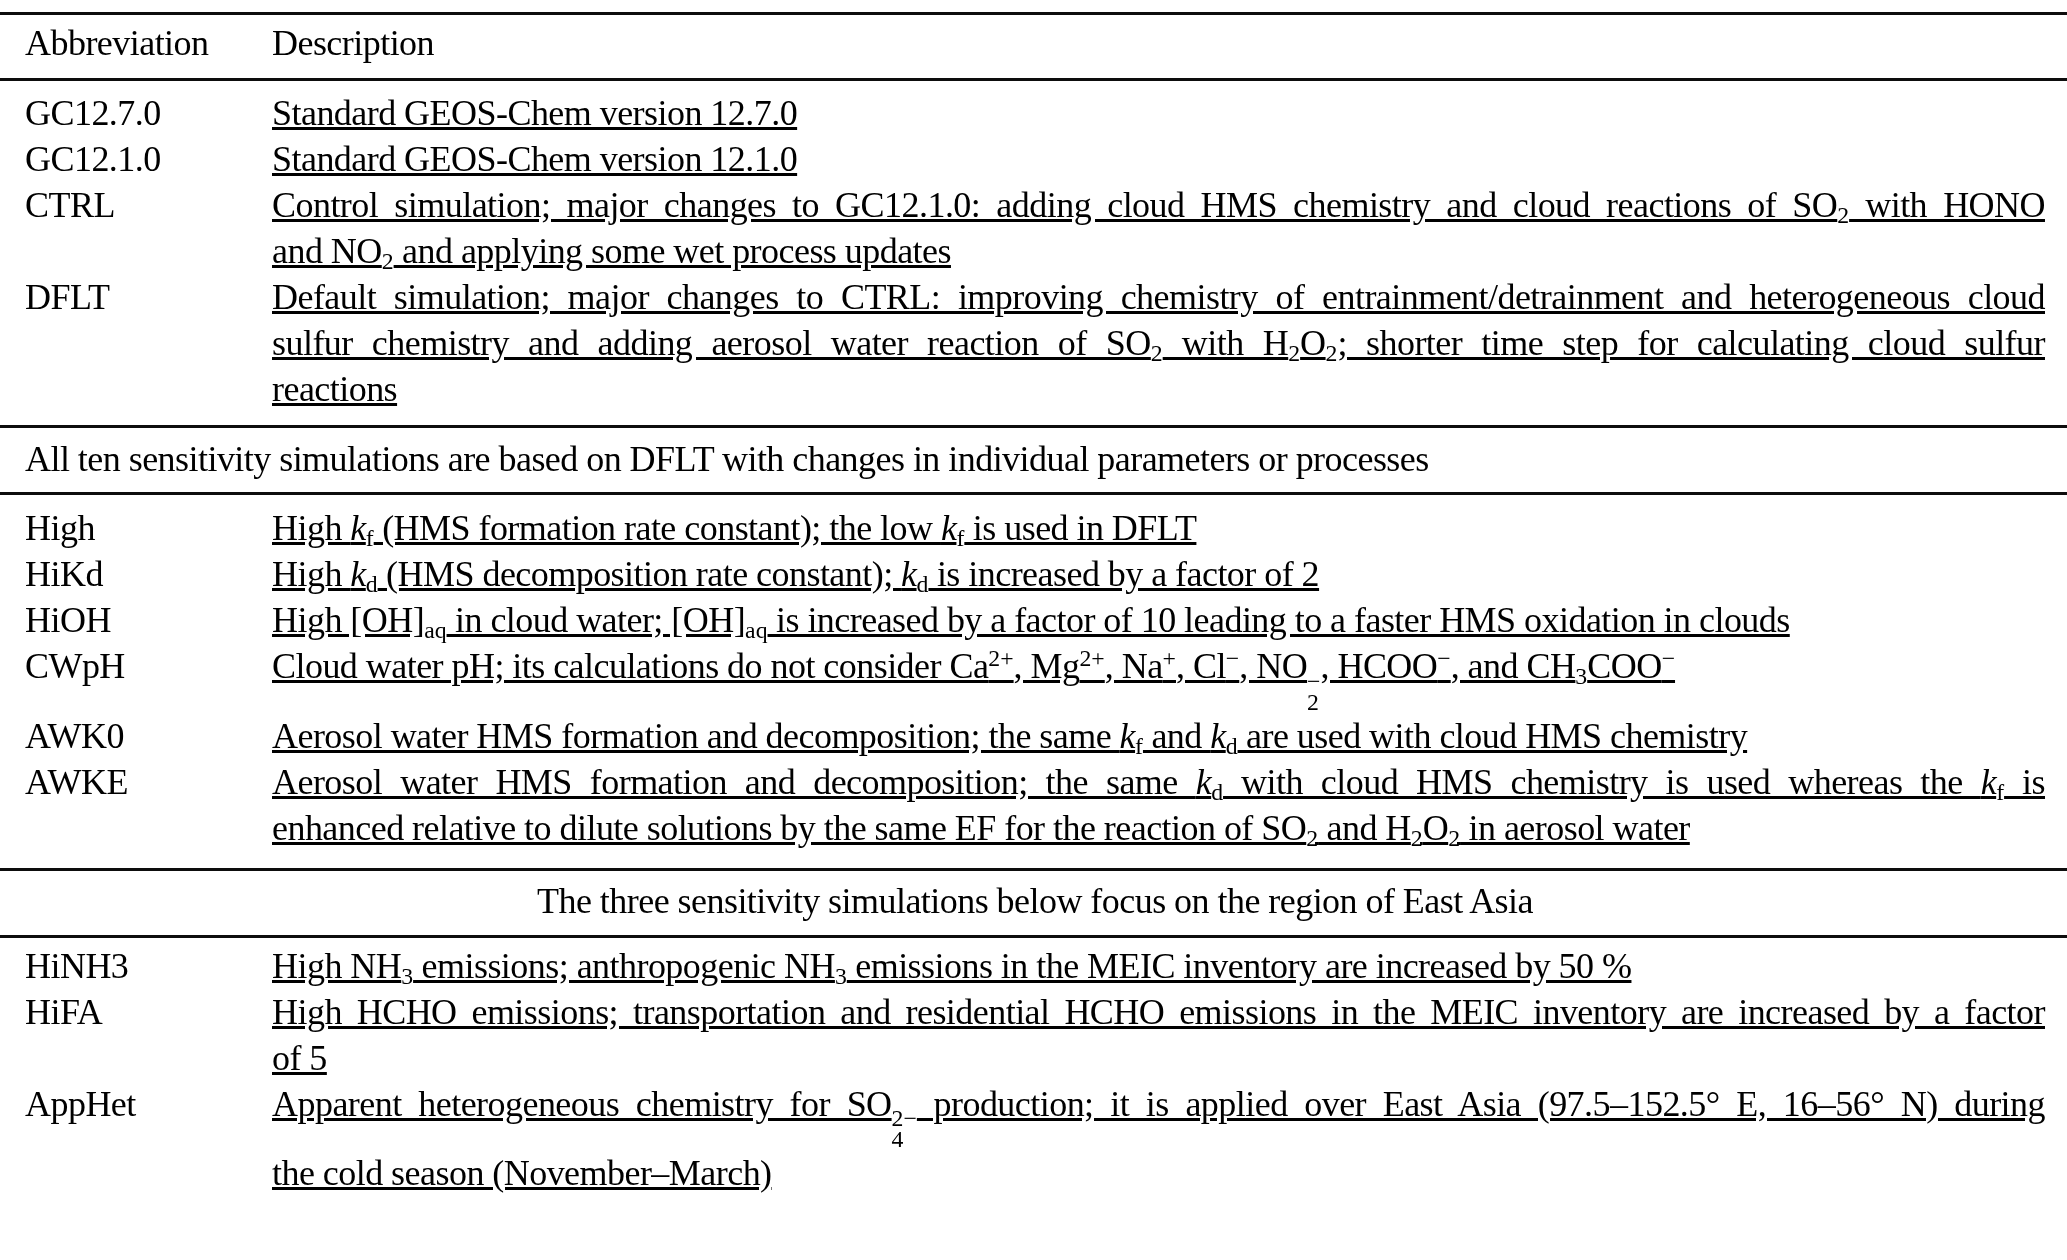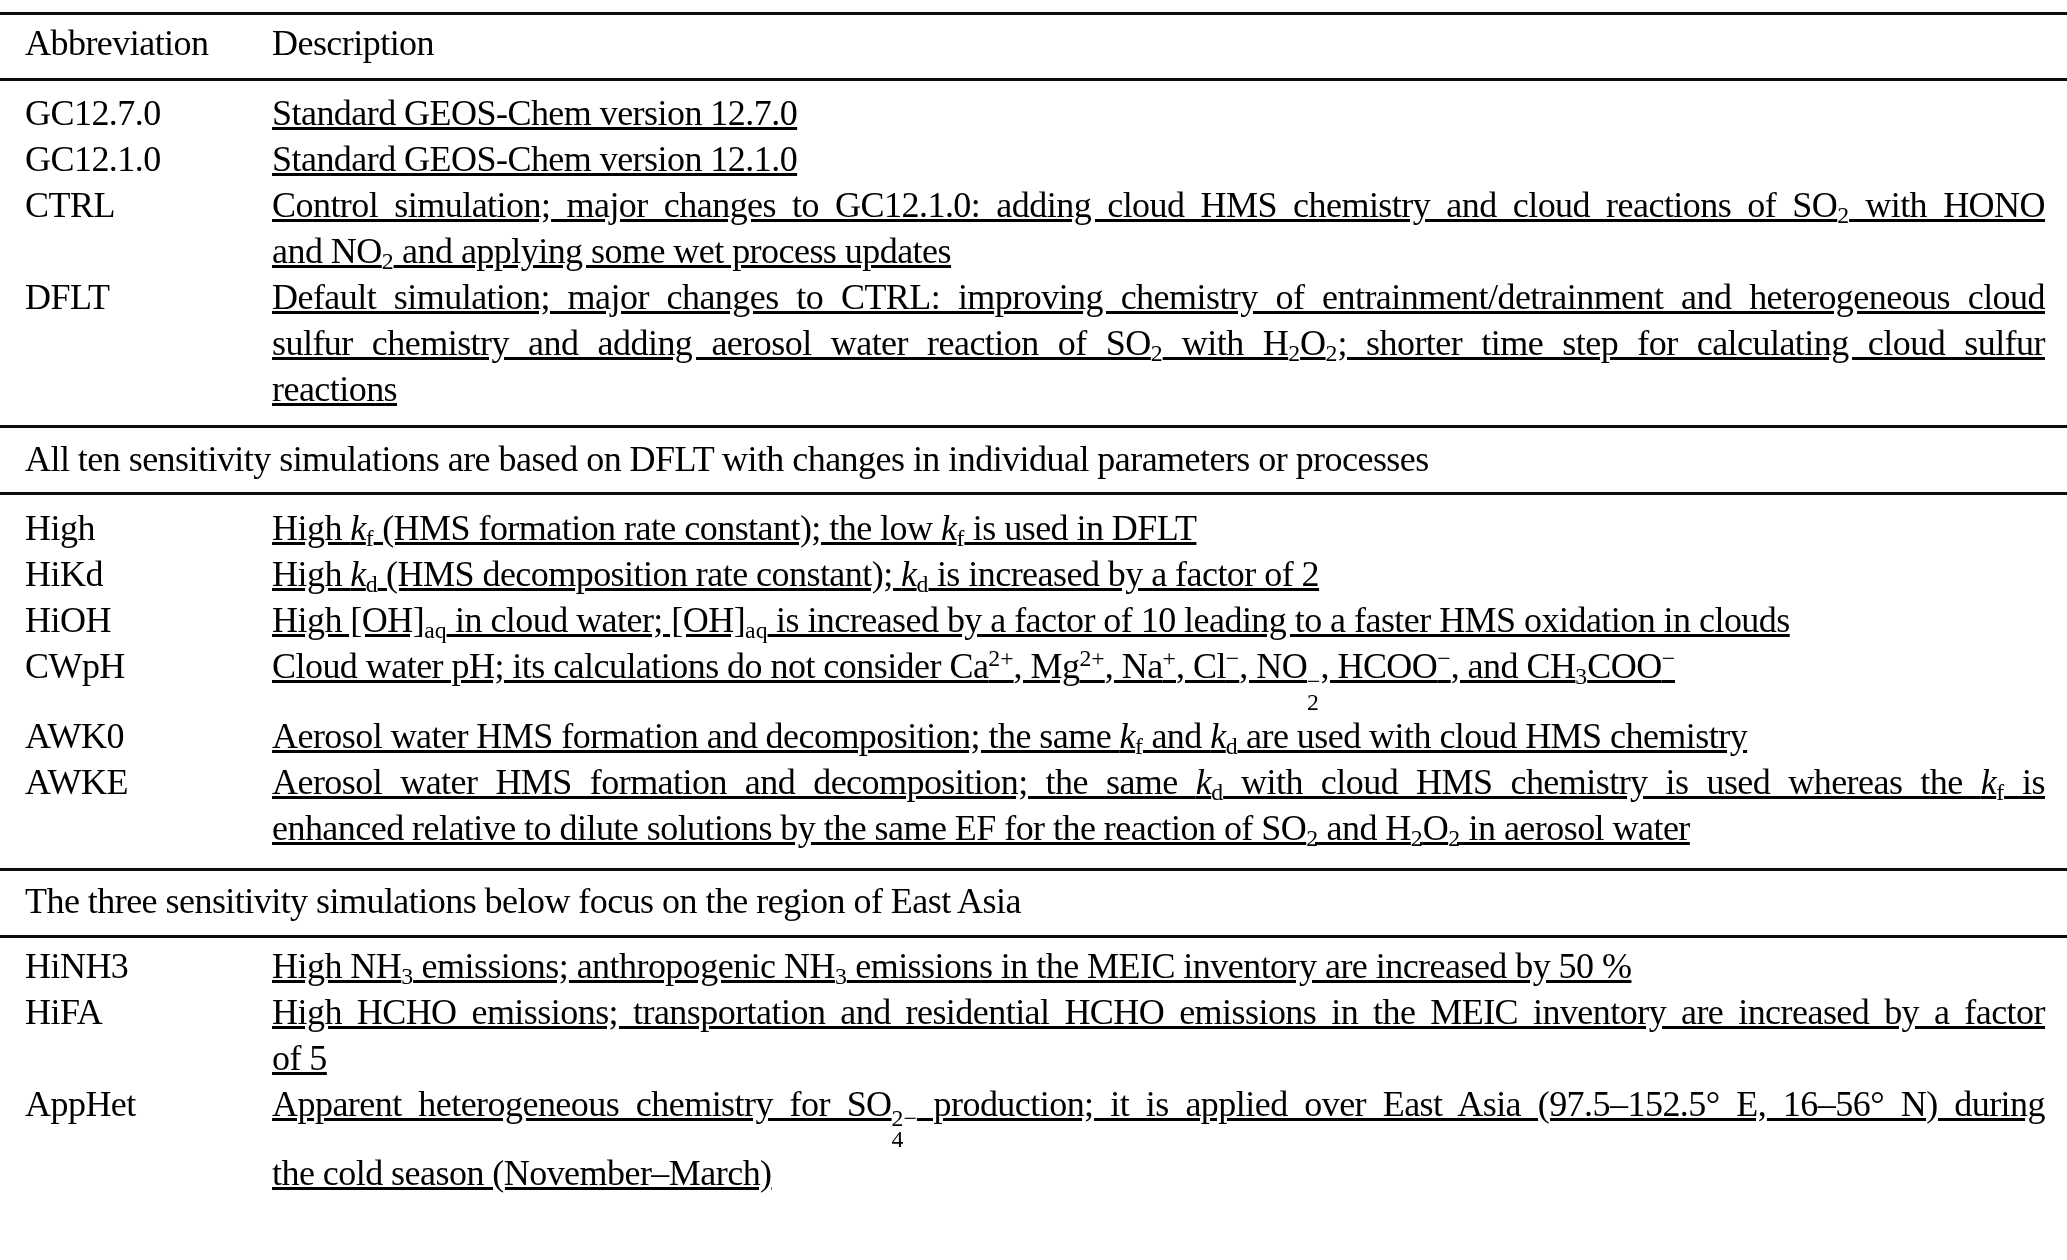--- a/index.html
+++ b/index.html
@@ -59,21 +59,21 @@
     text-align-last: justify;
   }
   .note-row {
     line-height: 46px;
     font-family: Liberation Serif, serif;
   }
   
   .blk-0 { padding: 9px 22px 13px 25px; }
   .blk-1 { padding: 8px 22px 10px 25px; }
   .blk-2 { padding: 10px 22px 17px 25px; }
-  .blk-3 { padding: 7px 22px 11px 25px; }
+  .blk-3 { padding: 7px 22px 11px 25px; text-align: center; }
   .blk-4 { padding: 5px 22px 13px 25px; }
 
   i { font-style: italic; }
   sub {
     font-size: 0.66em;
     line-height: 0;
     vertical-align: -0.27em;
     letter-spacing: 0;
   }
   sup {

